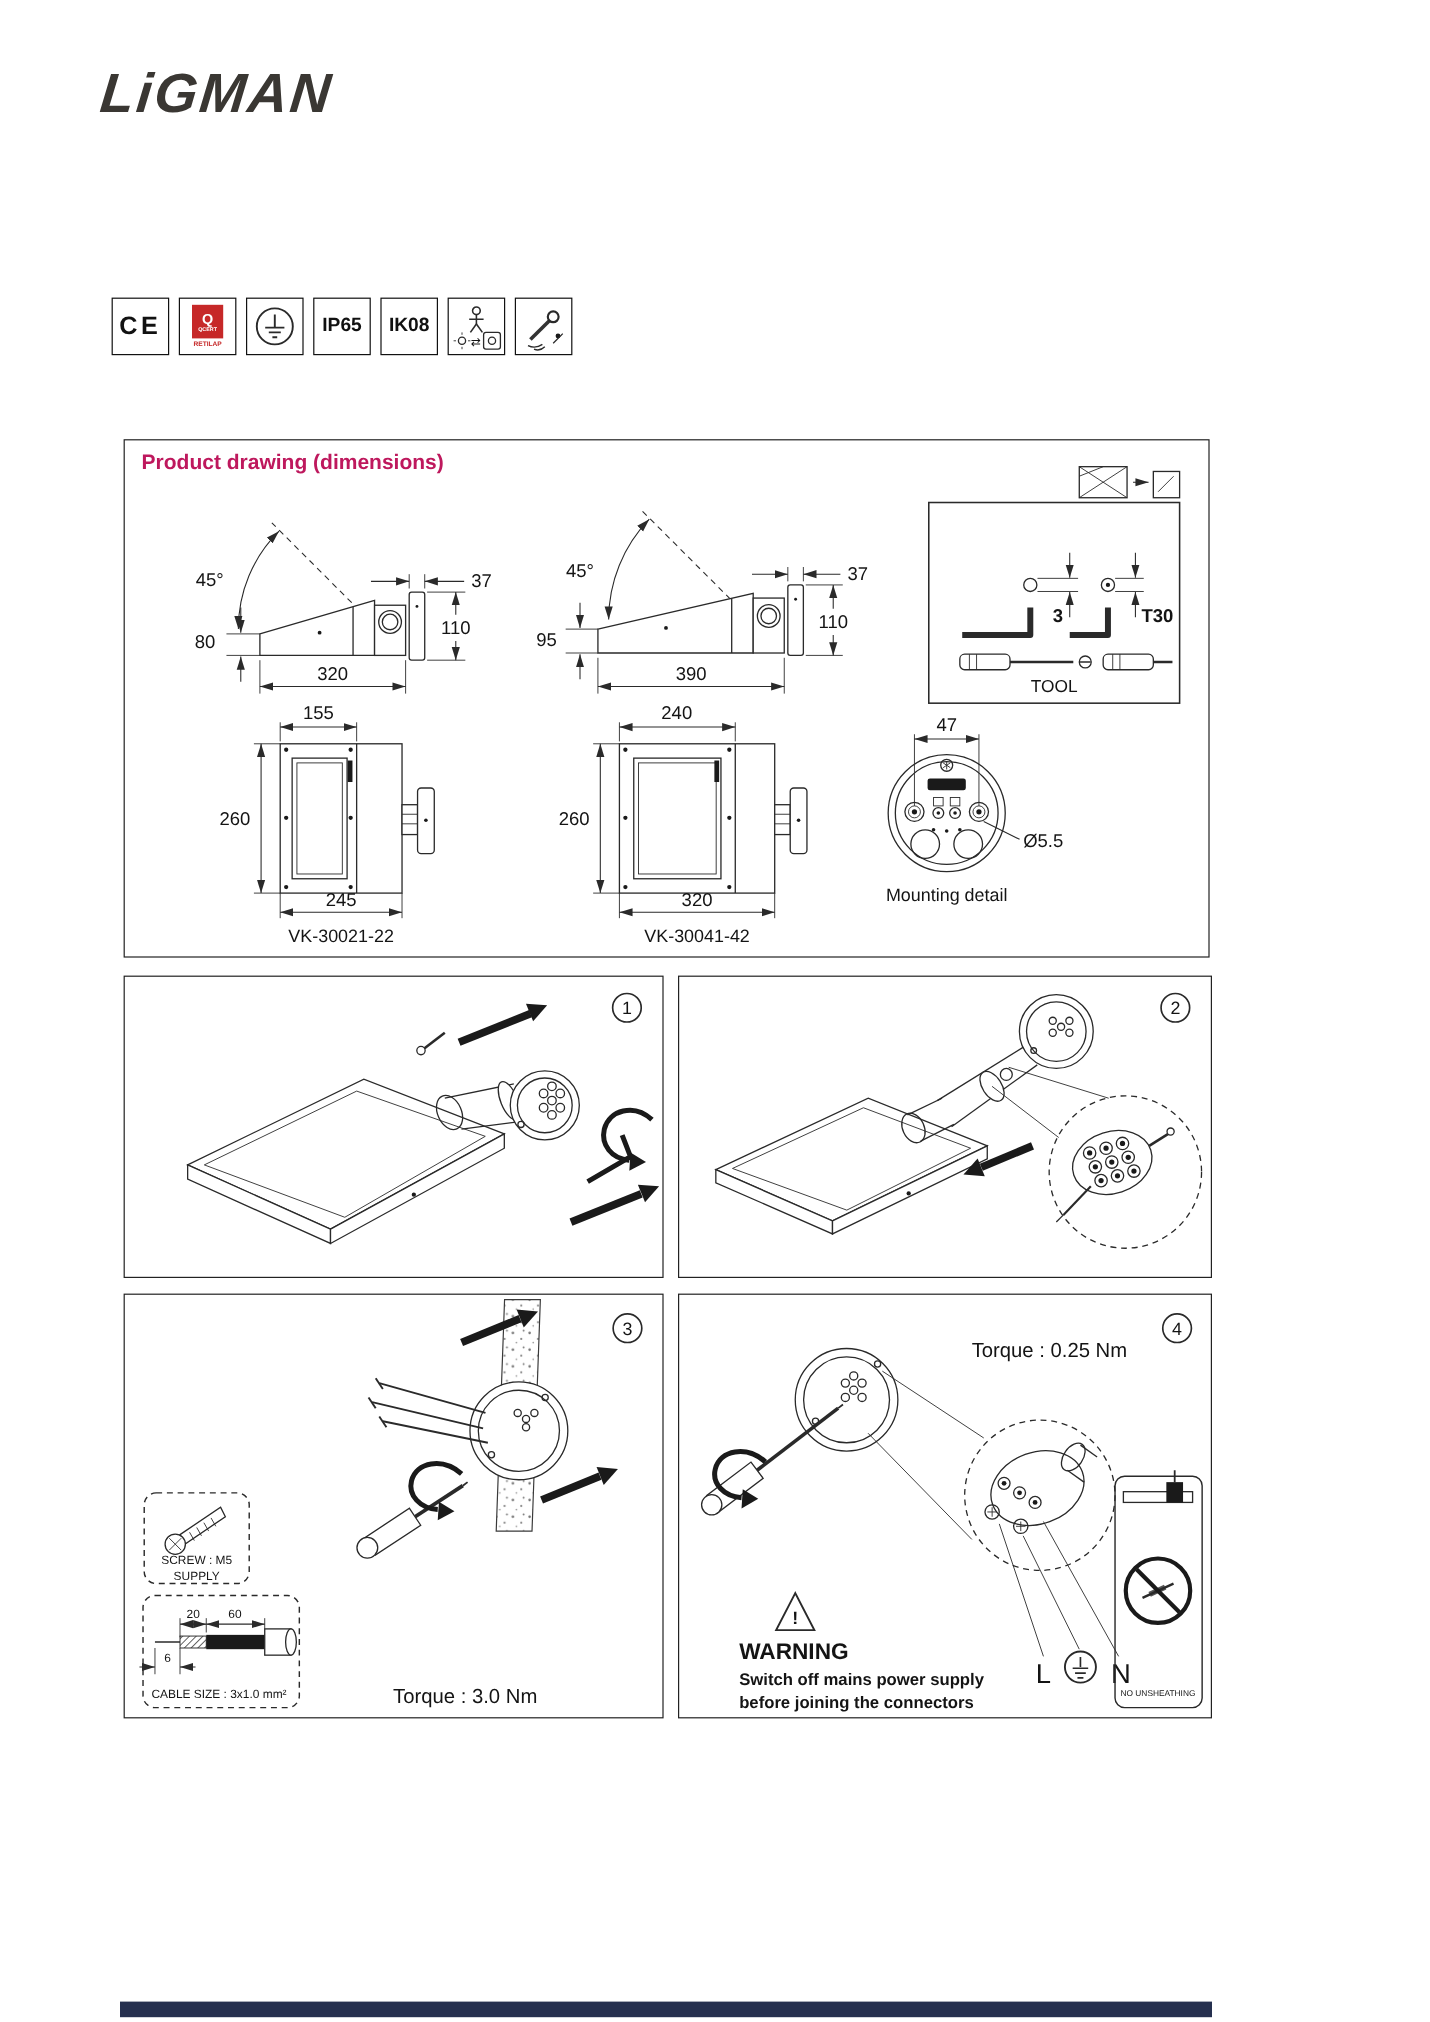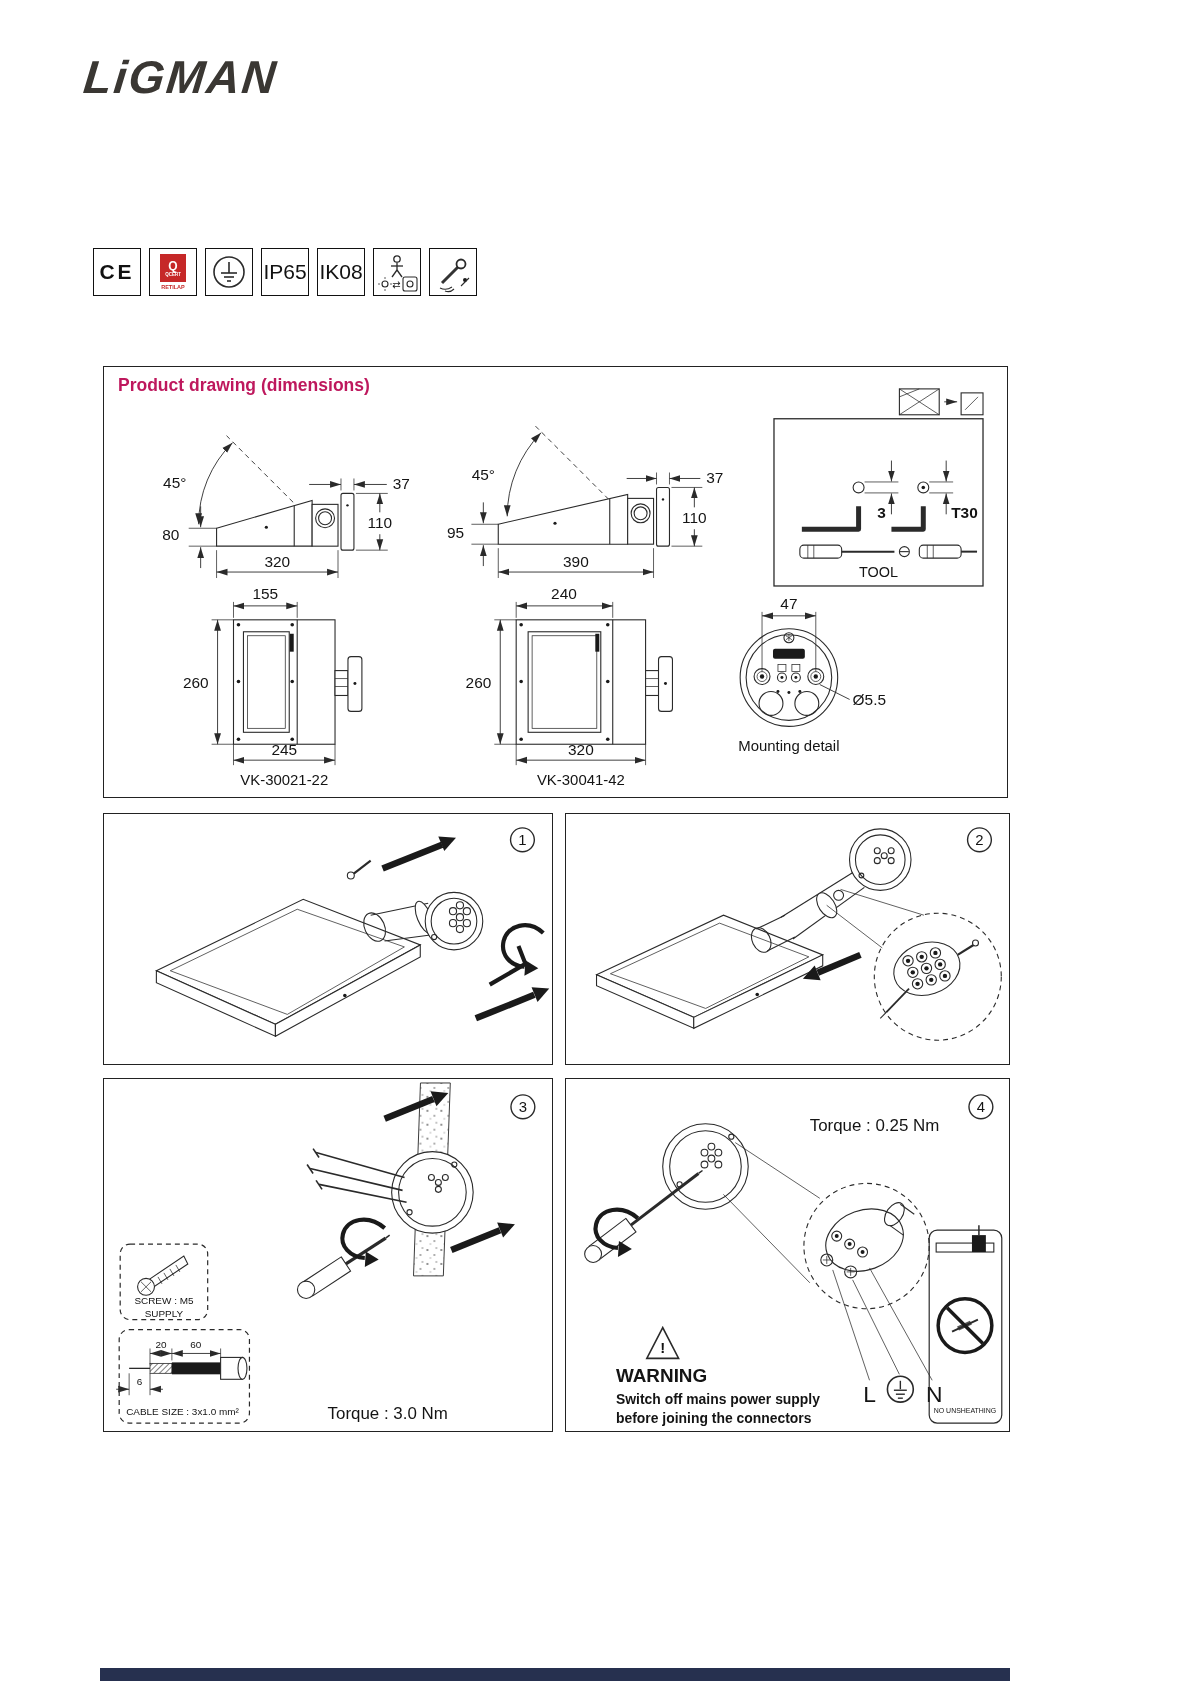--- a/index.html
+++ b/index.html
@@ -7,21 +7,21 @@
           font-family:"Liberation Sans",sans-serif; overflow:hidden; }
 
   .logo { position:absolute; left:84px; top:50px; font-size:46px; font-weight:bold;
           font-style:italic; color:#3a3733; letter-spacing:2px; transform:skewX(-6deg); }
 
   .cert-row { position:absolute; left:93px; top:248px; display:flex; gap:8px;text-align:center; }
   .cert-box { width:48px; height:48px; border:1.6px solid #111; background:#fff;
               display:flex; flex-direction:column; align-items:center; justify-content:center;
               box-sizing:border-box; }
   .ce-text { font-size:21px; font-weight:bold; letter-spacing:3px; color:#111; }
-  .ip-text { font-size:21px; font-weight:normal; color:#111; }
+  .ip-text { font-size:16px; font-weight:bold; color:#111; }
   .qcert-badge { width:26px; height:28px; background:#c62828; color:#fff; display:flex;
                  flex-direction:column; align-items:center; justify-content:center; }
   .qcert-q { font-size:12px; font-weight:bold; line-height:12px; }
   .qcert-name { font-size:4.5px; font-weight:bold; }
   .qcert-sub { font-size:5.5px; font-weight:bold; color:#c62828; margin-top:2px; }
 
   .product-box { position:absolute; left:103px; top:366px; width:905px; height:432px;
                  border:1.6px solid #222; box-sizing:border-box; }
   .product-title { position:absolute; left:14px; top:8px; font-size:17.5px; font-weight:bold; color:#be185d; }
   .fillsvg { position:absolute; left:0; top:0; width:100%; height:100%; }

